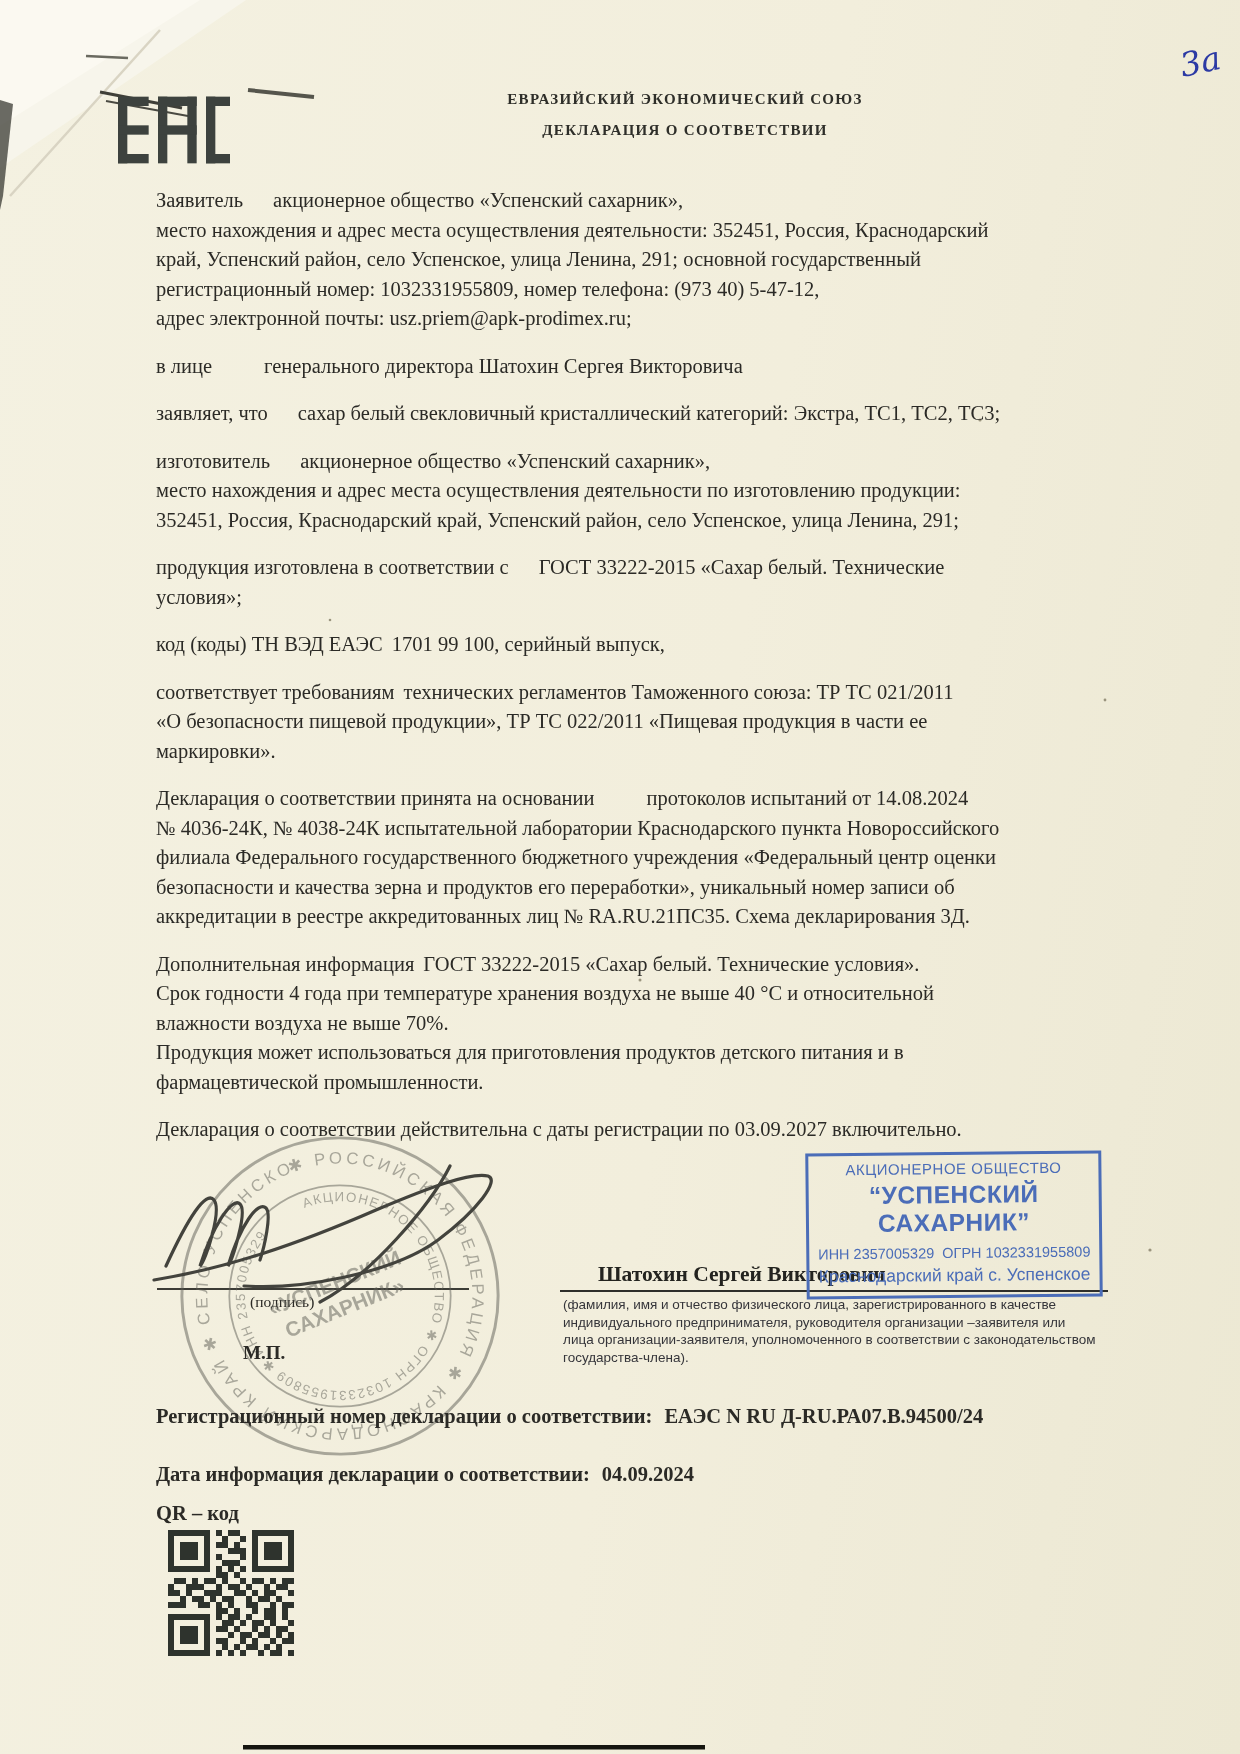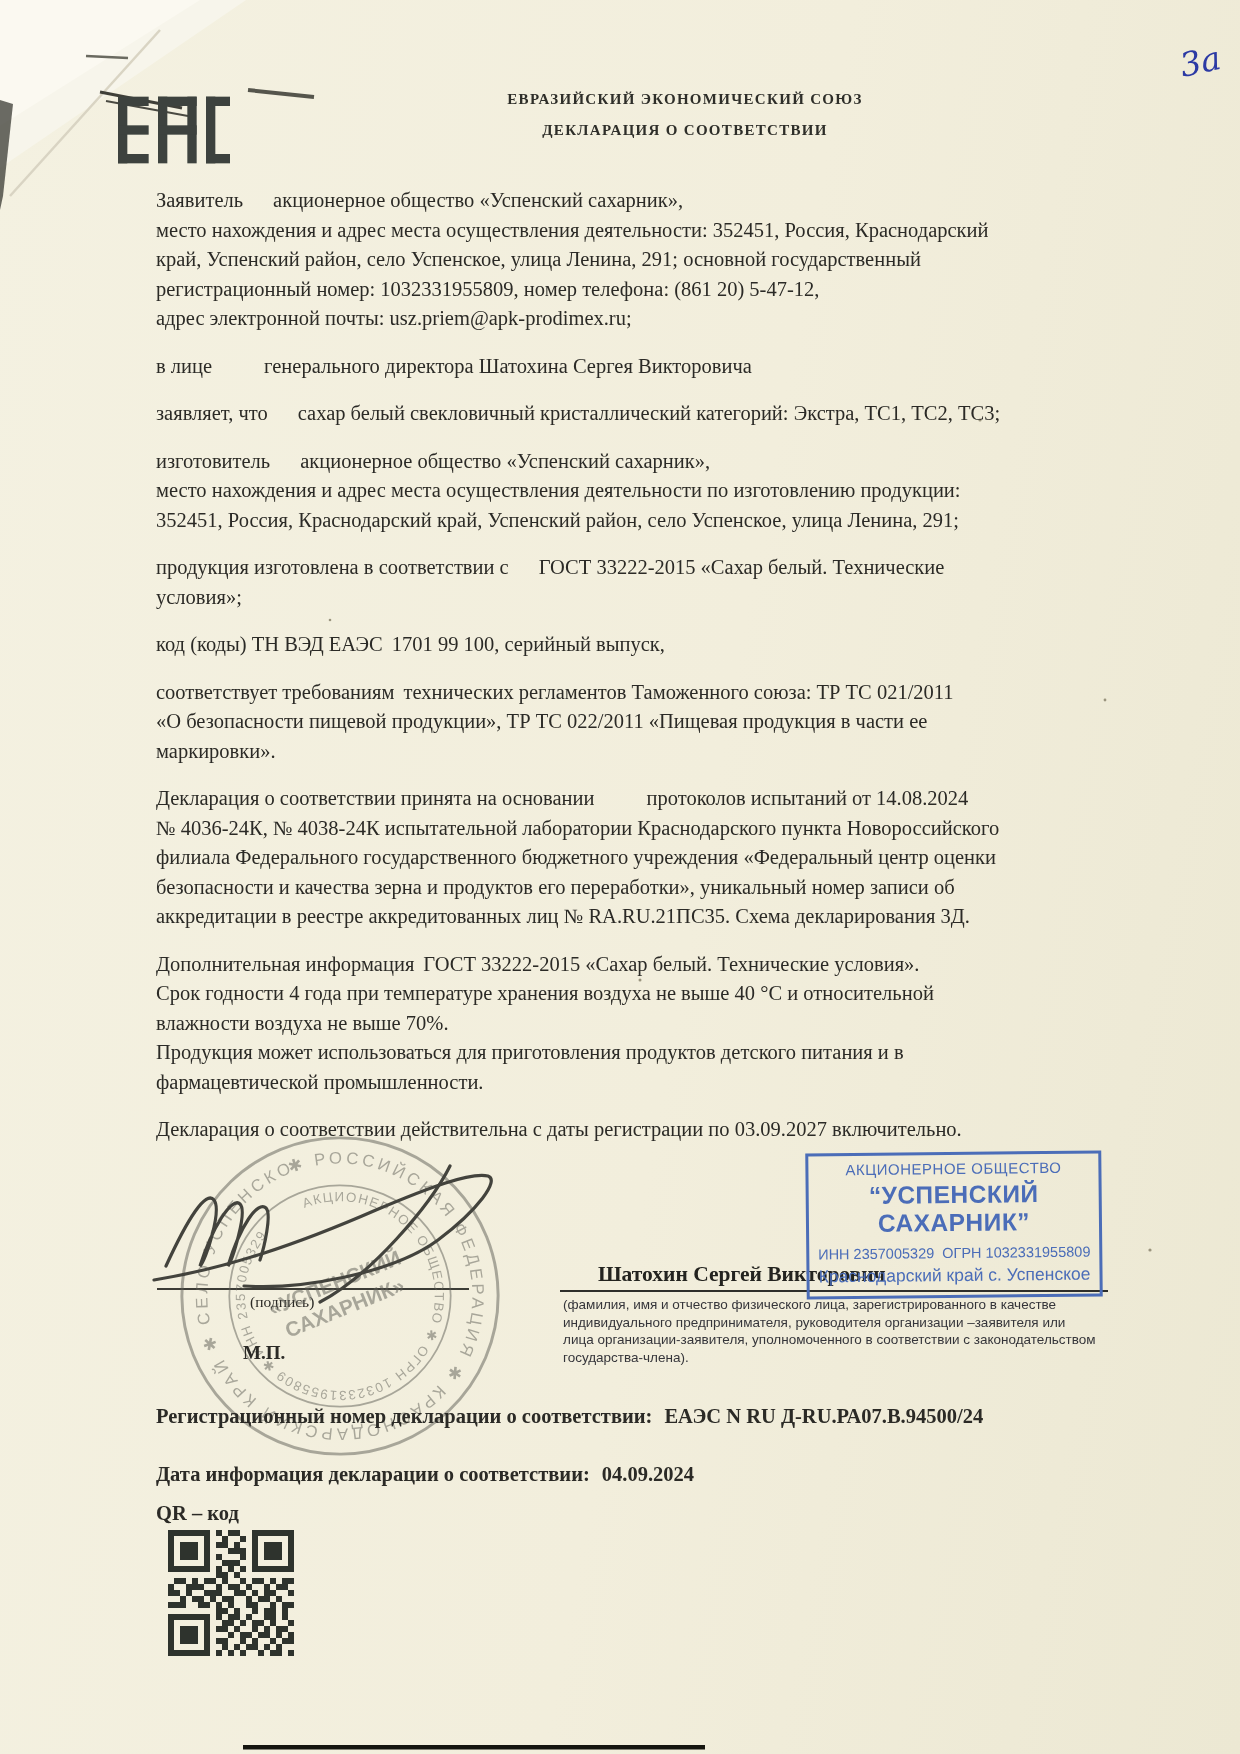--- a/index.html
+++ b/index.html
@@ -100,25 +100,25 @@
   <div class="header-title">
     <div>ЕВРАЗИЙСКИЙ ЭКОНОМИЧЕСКИЙ СОЮЗ</div>
     <div>ДЕКЛАРАЦИЯ О СООТВЕТСТВИИ</div>
   </div>
 
   <div class="text-col">
     <p class="para">
       <span class="lead gap-b">Заявитель</span><span class="t">акционерное общество «Успенский сахарник»,</span>
       <span class="cont">место нахождения и адрес места осуществления деятельности: 352451, Россия, Краснодарский
 край, Успенский район, село Успенское, улица Ленина, 291; основной государственный
-регистрационный номер: 1032331955809, номер телефона: (861 20) 5-47-12,
+регистрационный номер: 1032331955809, номер телефона: (973 40) 5-47-12,
 адрес электронной почты: usz.priem@apk-prodimex.ru;</span>
     </p>
     <p class="para">
-      <span class="lead gap-c">в лице</span><span class="t">генерального директора Шатохина Сергея Викторовича</span>
+      <span class="lead gap-c">в лице</span><span class="t">генерального директора Шатохин Сергея Викторовича</span>
     </p>
     <p class="para">
       <span class="lead gap-b">заявляет, что</span><span class="t">сахар белый свекловичный кристаллический категорий: Экстра, ТС1, ТС2, ТС3;</span>
     </p>
     <p class="para">
       <span class="lead gap-b">изготовитель</span><span class="t">акционерное общество «Успенский сахарник»,</span>
       <span class="cont">место нахождения и адрес места осуществления деятельности по изготовлению продукции:
 352451, Россия, Краснодарский край, Успенский район, село Успенское, улица Ленина, 291;</span>
     </p>
     <p class="para">

